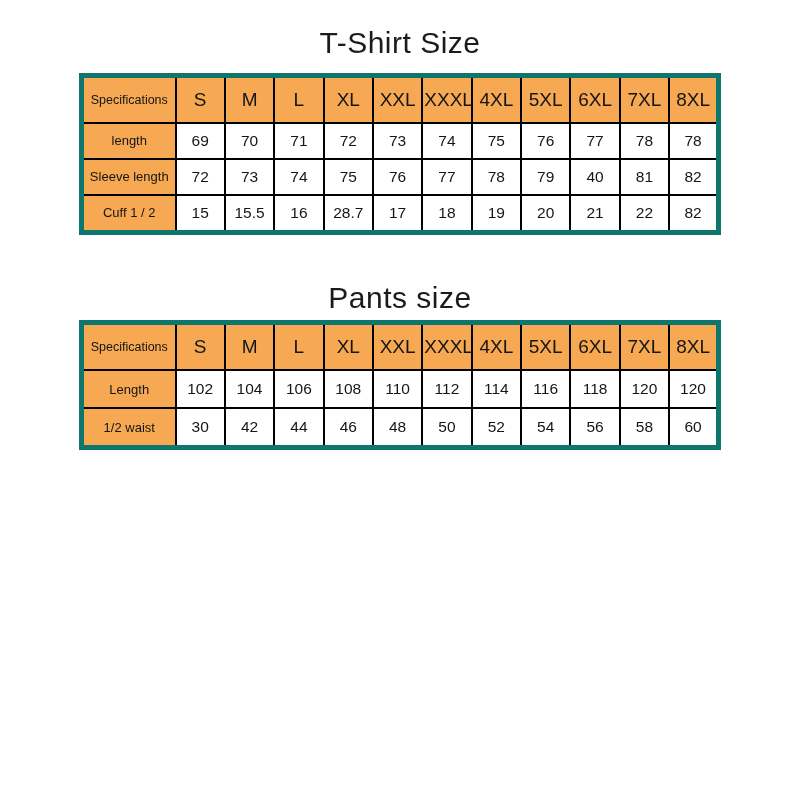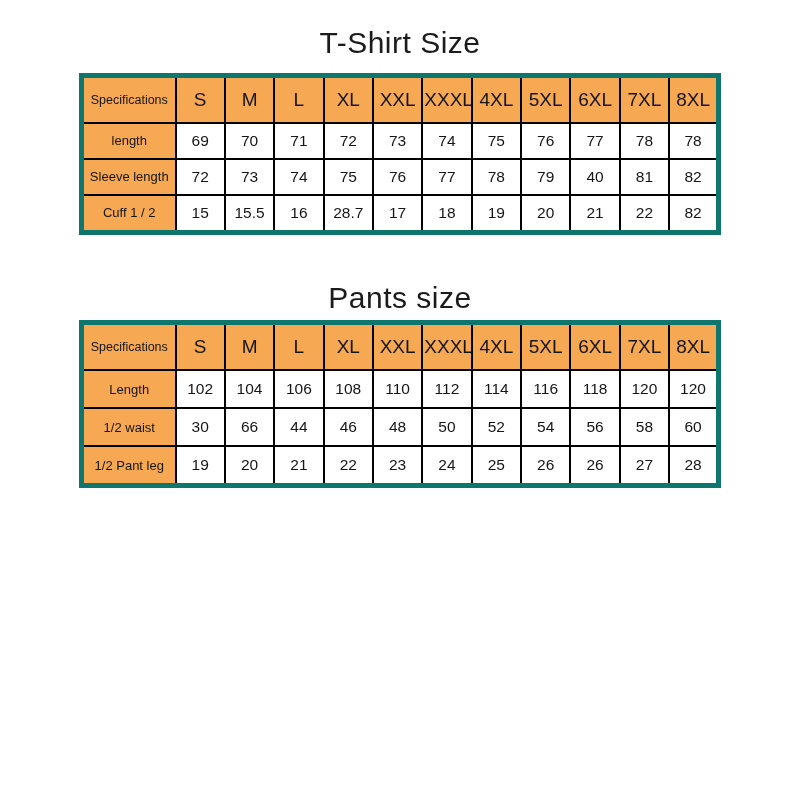--- a/index.html
+++ b/index.html
@@ -204,41 +204,27 @@
           <td>112</td>
           <td>114</td>
           <td>116</td>
           <td>118</td>
           <td>120</td>
           <td>120</td>
         </tr>
         <tr>
           <th class="row-label">1/2 waist</th>
           <td>30</td>
-          <td>66</td>
+          <td>42</td>
           <td>44</td>
           <td>46</td>
           <td>48</td>
           <td>50</td>
           <td>52</td>
           <td>54</td>
           <td>56</td>
           <td>58</td>
           <td>60</td>
         </tr>
-        <tr>
-          <th class="row-label">1/2 Pant leg</th>
-          <td>19</td>
-          <td>20</td>
-          <td>21</td>
-          <td>22</td>
-          <td>23</td>
-          <td>24</td>
-          <td>25</td>
-          <td>26</td>
-          <td>26</td>
-          <td>27</td>
-          <td>28</td>
-        </tr>
       </tbody>
     </table>
 
 </div>
 
 </body></html>

